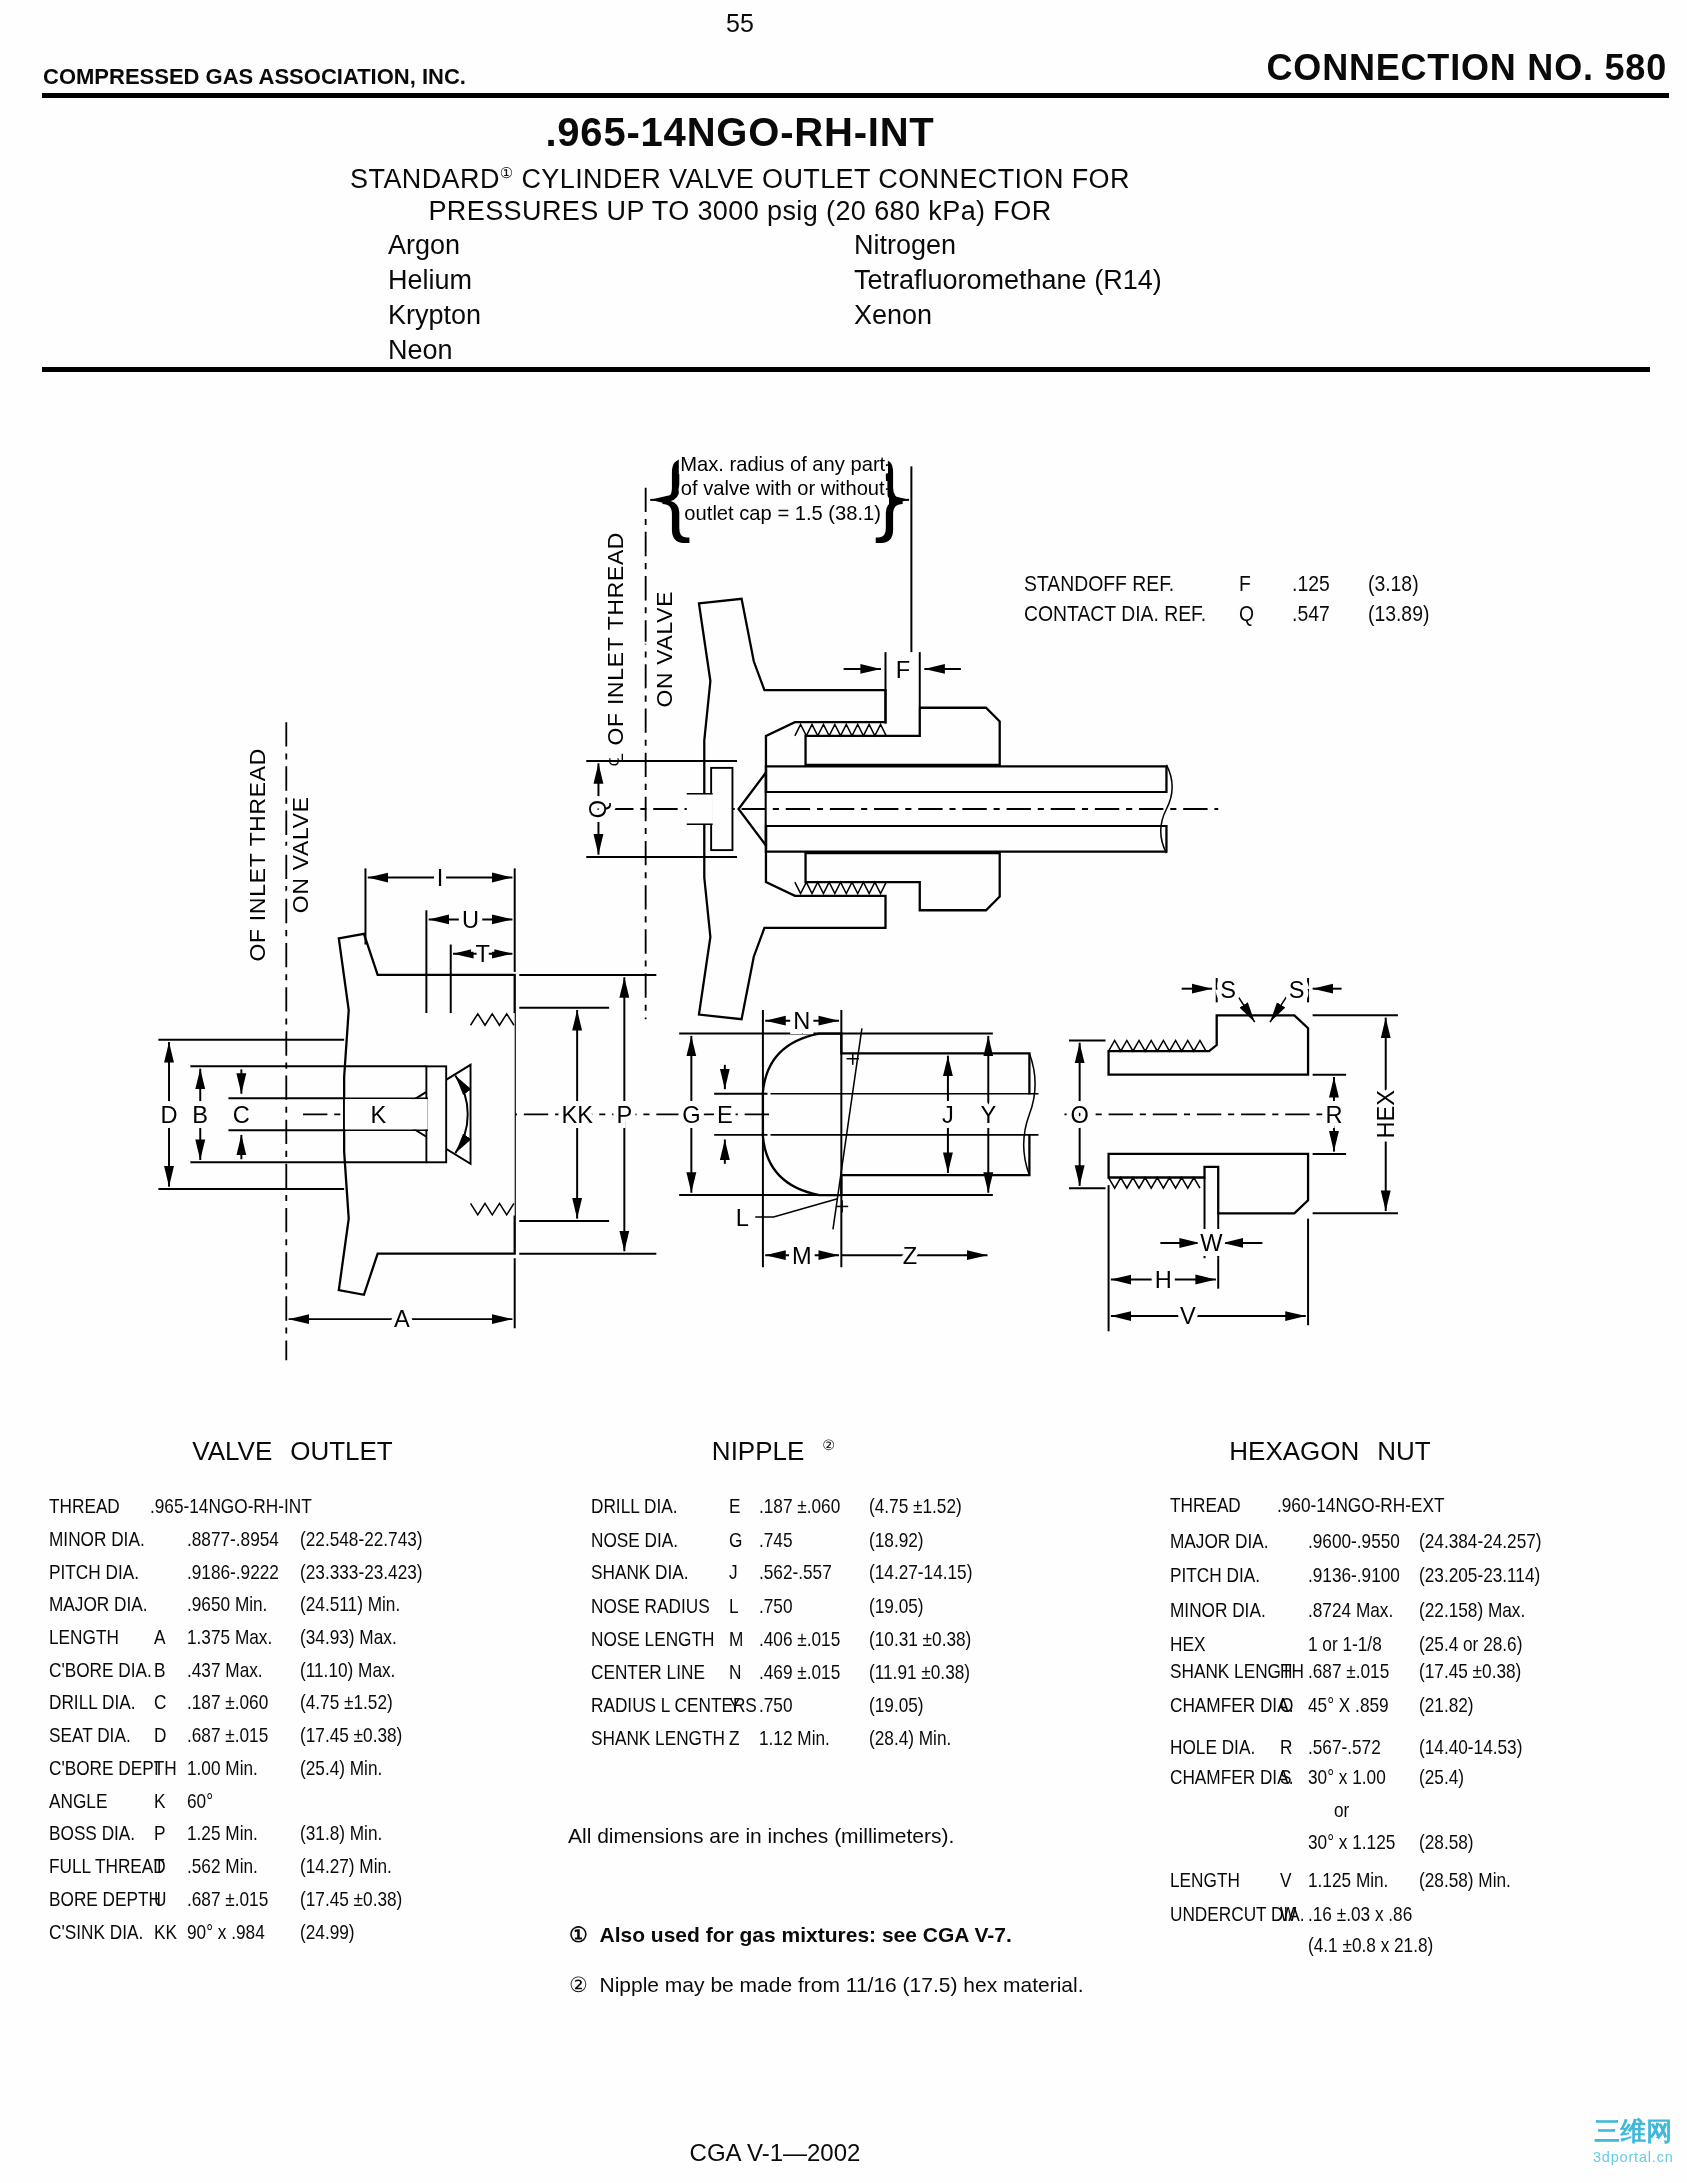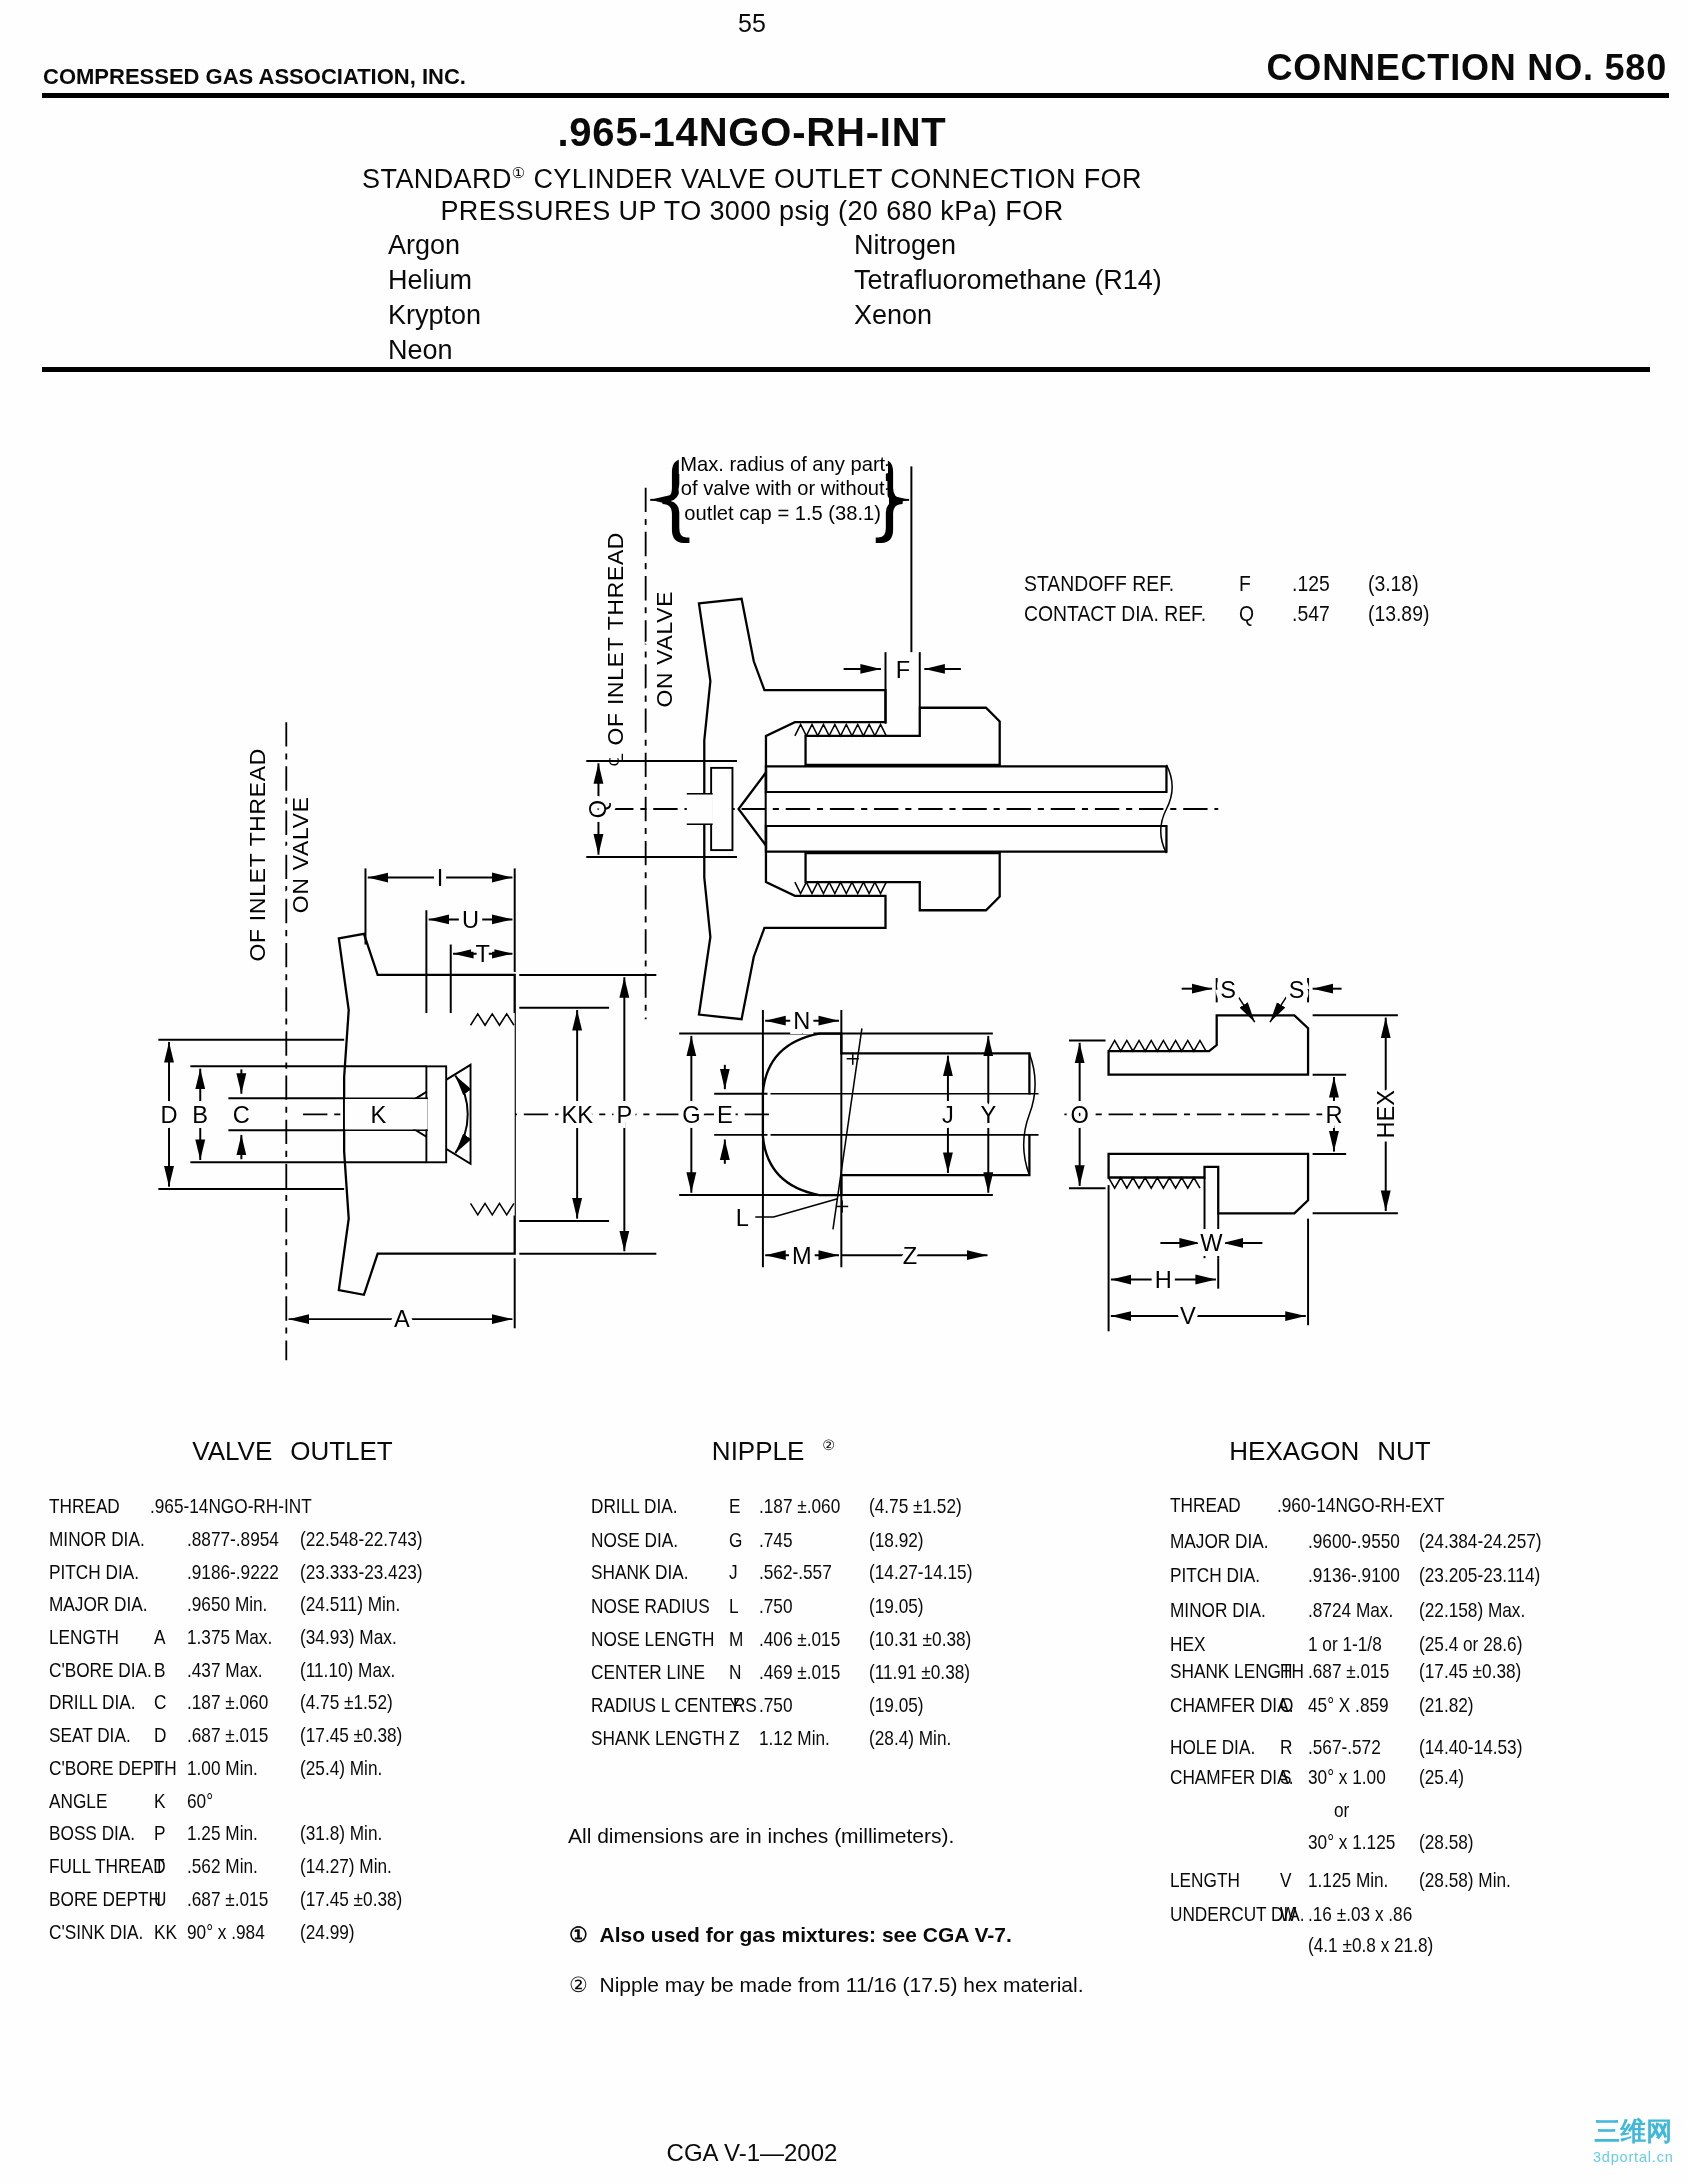--- a/index.html
+++ b/index.html
@@ -1,38 +1,38 @@
 <!DOCTYPE html>
 <html style="font-size:12px"><head>
 <meta charset="utf-8">
 <style>
   html,body{margin:0;padding:0;background:#777;}
   .page{position:relative;width:1688px;height:2183px;background:#fefefe;color:#0a0a0a;
         font-family:"Liberation Sans",sans-serif;overflow:hidden;}
   .abs{position:absolute;}
-  .ctr{left:12px;width:1480px;text-align:center;}
+  .ctr{left:0;width:1480px;text-align:center;}
   .pageno{top:9px;font-size:25px;}
   .org{left:43px;top:64px;font-size:22px;font-weight:bold;}
   .conn{right:21px;top:47px;font-size:36px;font-weight:bold;letter-spacing:0.8px;}
   .rule{background:#000;}
   .title{top:110px;font-size:40px;font-weight:bold;letter-spacing:0.8px;}
   .sub{font-size:27px;letter-spacing:0.4px;}
   .sup{vertical-align:super;font-size:.55em;}
   .gases{font-size:27px;line-height:35px;}
   
   .tbl{position:absolute;font-size:21px;}
   .trow{position:absolute;height:30px;white-space:nowrap;left:0;}
   .trow span{position:absolute;white-space:nowrap;transform:scaleX(.82);transform-origin:0 50%;top:0;}
   .vo .l{left:0}.vo .t{left:105px}.vo .i{left:138px}.vo .m{left:251px}.vo .i.wide{left:101px}
   .np .l{left:0}.np .t{left:138px}.np .i{left:168px}.np .m{left:278px}
   .hx .l{left:0}.hx .t{left:110px}.hx .i{left:138px}.hx .m{left:249px}
   .hx .i.wide{left:107px}.hx .i.orx{left:164px}
   .ttl{position:absolute;font-size:26px;word-spacing:10.7px;text-align:center;}
   .note{position:absolute;font-size:21px;}
-  .footer{top:2139px;font-size:24px;}
+  .footer{top:2139px;font-size:24px;padding-left:35px;}
   .wm{left:1593px;top:2118px;color:#3fb8db;font-size:26px;font-weight:bold;line-height:26px;text-align:center;}
   .wm .wm2{font-size:14.5px;font-weight:normal;color:#67cce8;letter-spacing:0.8px;}
   .refblk{position:absolute;left:1024px;top:571px;font-size:22px;}
   .refrow{position:absolute;white-space:nowrap;height:27px;}
   .refrow span{position:absolute;transform:scaleX(.88);transform-origin:0 50%;}
   .rl{left:0}.rt{left:215px}.ri{left:268px}.rm{left:344px}
   
   svg text{font-family:"Liberation Sans",sans-serif;fill:#000;paint-order:stroke;stroke:#fefefe;stroke-width:13px;}
   text.dlab{font-size:31px;text-anchor:middle;}
   text.vlab{font-size:30px;text-anchor:middle;letter-spacing:1px;}

